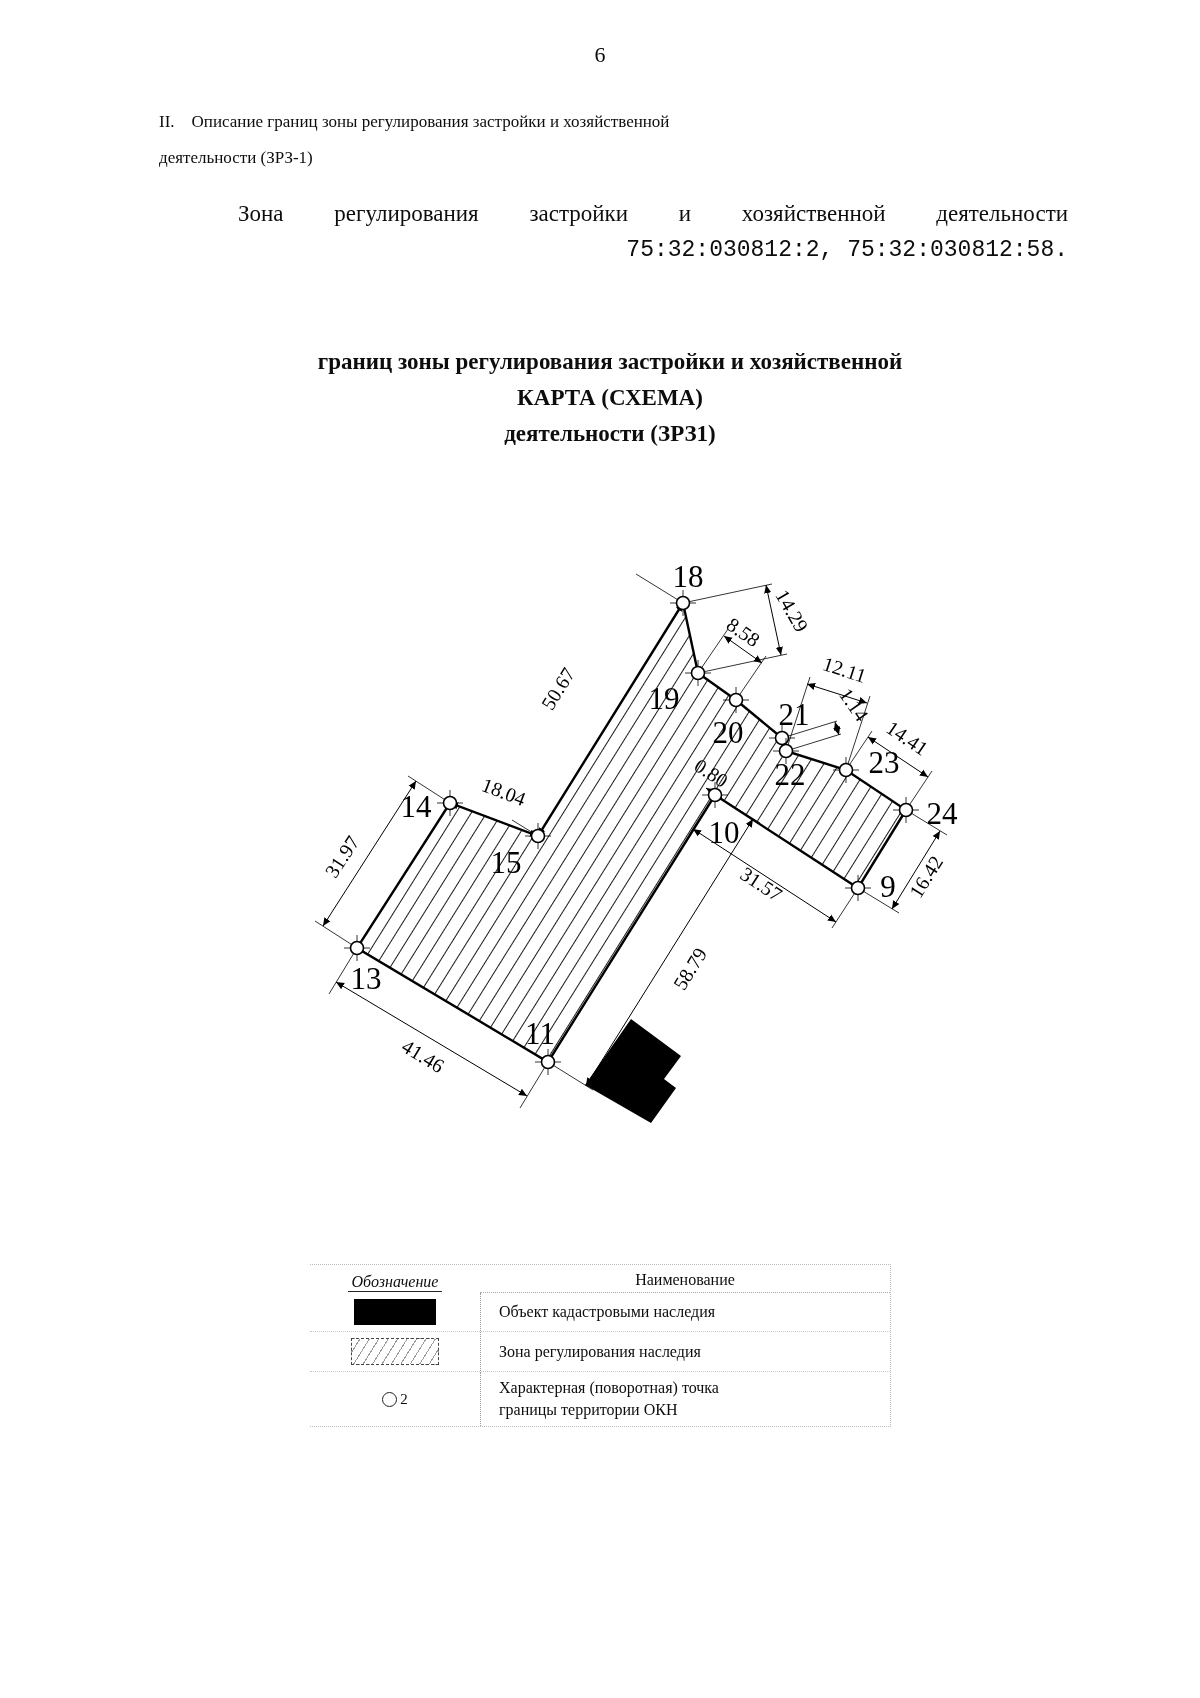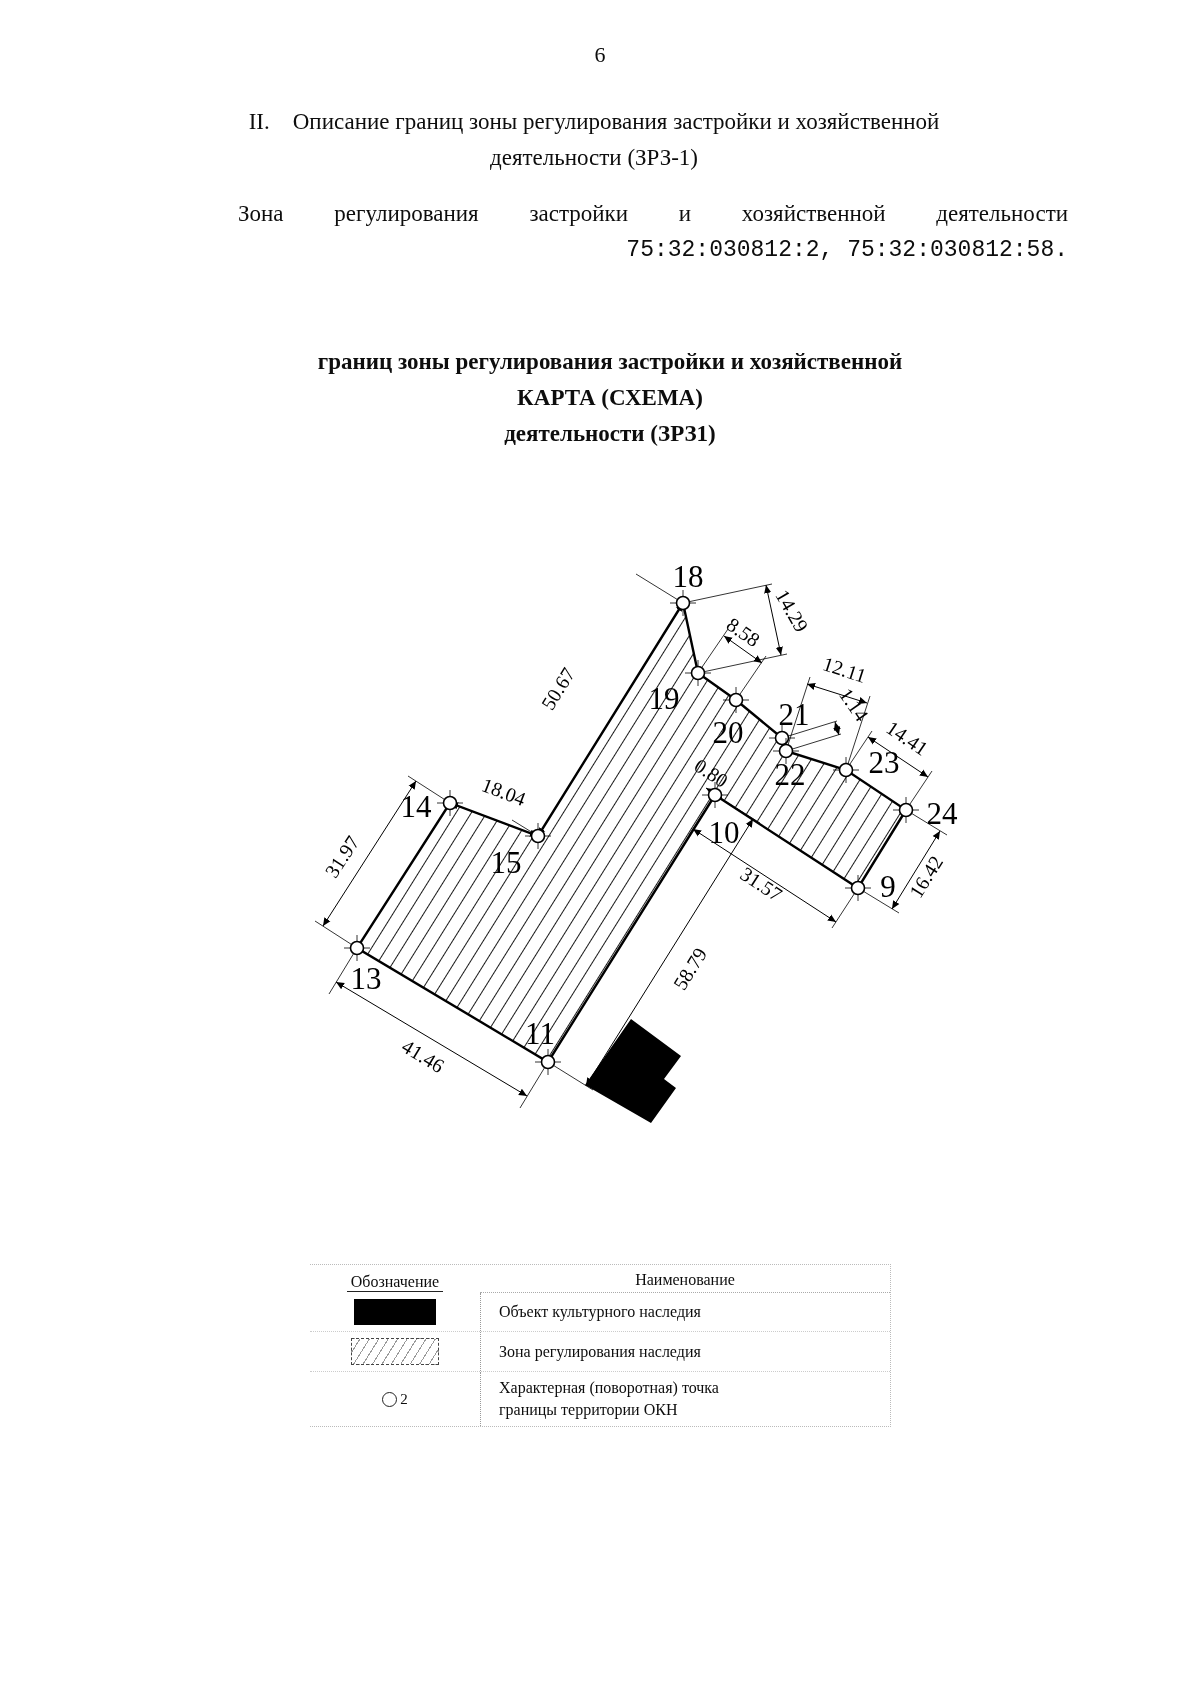--- a/index.html
+++ b/index.html
@@ -1,34 +1,34 @@
 <!DOCTYPE html>
 <html><head>
 <meta charset="utf-8">
 <style>
   html,body{margin:0;padding:0;background:#fff;}
   .page{position:relative;width:1200px;height:1698px;background:#fff;
         font-family:"Liberation Serif",serif;color:#0d0d0d;overflow:hidden;}
   .page-number{position:absolute;top:42px;left:0;width:100%;text-align:center;font-size:22px;}
-  .heading{position:absolute;top:104px;left:134px;width:920px;text-align:center;
-           font-size:23px;line-height:36px;}
+  .heading{position:absolute;top:104px;left:159px;width:920px;text-align:left;
+           font-size:17px;line-height:36px;}
   .body-par{position:absolute;top:196px;left:178px;width:890px;font-size:23px;line-height:36px;}
   .body-par .l1{text-indent:60px;text-align:justify;text-align-last:justify;}
   .body-par .l2{text-align:justify;text-align-last:justify;}
   .body-par .l3{text-align:right;font-family:Liberation Mono, monospace;}
   .map-title{position:absolute;top:344px;left:150px;width:920px;text-align:center;
              font-weight:bold;font-size:23px;line-height:36px;}
   #map-svg{position:absolute;left:240px;top:540px;width:760px;height:660px;}
   #map-svg text{font-family:"Liberation Serif",serif;fill:#000;}
 
   .legend{position:absolute;left:310px;top:1264px;width:580px;font-size:16px;
           border-top:1px dotted #bbb;border-bottom:1px dotted #bbb;border-right:1px dotted #bbb;}
   .legend-header{display:flex;align-items:flex-end;}
   .legend-header .h-left{width:170px;text-align:center;padding:6px 0 2px 0;}
-  .legend-header .h-left span{border-bottom:1.5px solid #222;padding:0 4px 1px 4px;}
+  .legend-header .h-left span{border-bottom:1.5px solid #222;padding:0 4px 1px 4px;font-style:italic;}
   .legend-header .h-right{flex:1;text-align:center;padding:6px 0 3px 0;border-bottom:1px dotted #aaa;}
   .legend-row{display:flex;align-items:center;border-bottom:1px dotted #ccc;}
   .legend-row:last-child{border-bottom:none;}
   .legend-sym{width:170px;display:flex;align-items:center;justify-content:center;
               border-right:1px dotted #999;align-self:stretch;padding:6px 0;}
   .legend-label{flex:1;padding:5px 10px 5px 18px;line-height:22px;}
   .legend-label.narrow{max-width:280px;}
   .sw-black{width:82px;height:26px;background:#000;}
   .sw-hatch{width:88px;height:27px;border:1px dashed #444;box-sizing:border-box;
             background:repeating-linear-gradient(302deg,#fff 0 7px,#9a9a9a 7px 8px);}
@@ -183,21 +183,21 @@
     <div class="legend-header">
       <div class="h-left">
         <span>Обозначение</span>
       </div>
       <div class="h-right">Наименование</div>
     </div>
     <div class="legend-row">
       <div class="legend-sym">
         <div class="sw-black"></div>
       </div>
-      <div class="legend-label">Объект культурного наследия</div>
+      <div class="legend-label">Объект кадастровыми наследия</div>
     </div>
     <div class="legend-row">
       <div class="legend-sym">
         <div class="sw-hatch"></div>
       </div>
       <div class="legend-label">Зона регулирования наследия</div>
     </div>
     <div class="legend-row">
       <div class="legend-sym">
         <div class="sw-point">

